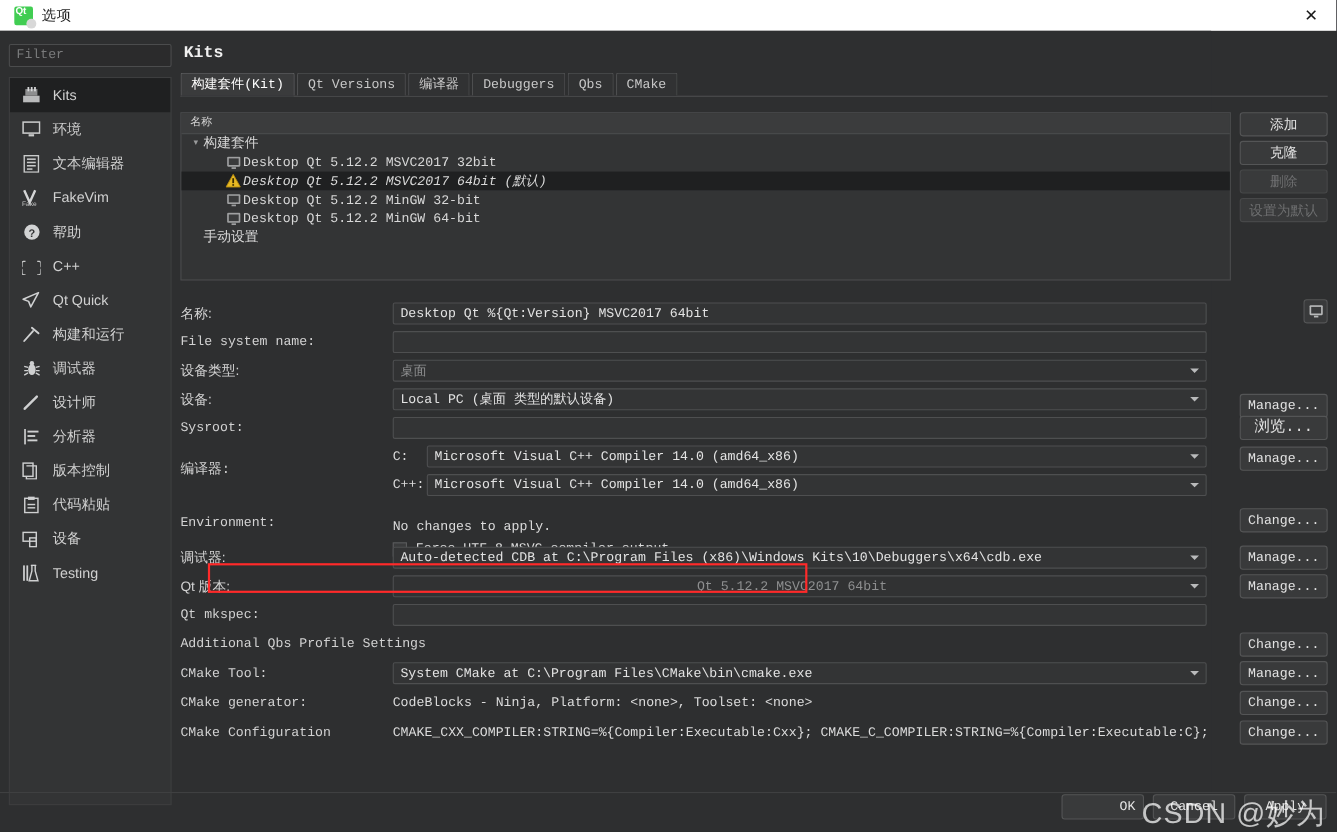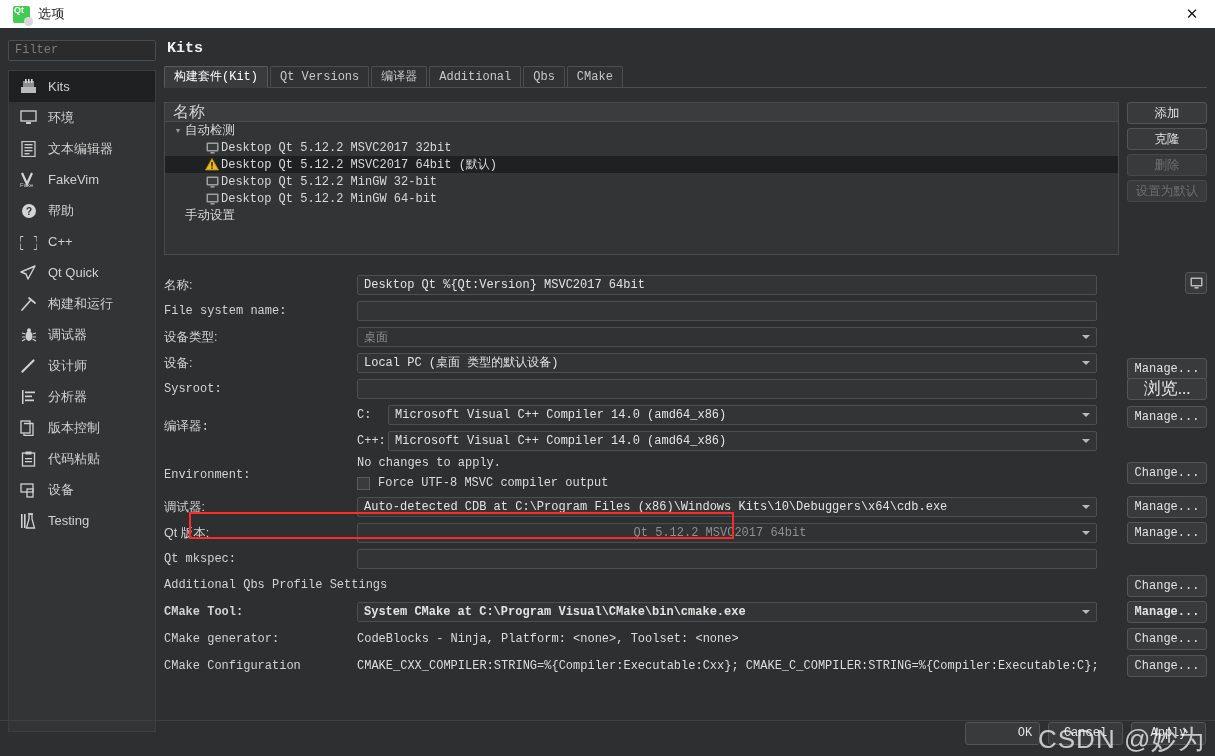--- a/index.html
+++ b/index.html
@@ -146,36 +146,36 @@
     position: absolute; left: 2px; top: 62px;
     width: 955px; height: 153px;
     background: #333435;
     border: 1px solid #4a4b4c;
   }
   .tree-header {
     height: 19px;
     background: #3b3c3d;
     border-bottom: 1px solid #4a4b4c;
     color: #d5d5d5;
-    font-size: 16px;
+    font-size: 10px;
     padding-left: 8px;
     line-height: 18px;
   }
   .tree-row {
     height: 17px;
     display: flex; align-items: center;
     font-family: "Liberation Mono", monospace;
     font-size: 12px;
     color: #d8d8d8;
     padding-left: 6px;
     white-space: nowrap;
   }
   .tree-row.group { font-family: "Liberation Sans", sans-serif; font-size: 12.5px; }
   .tree-row.selected { background: #1f2021; }
-  .tree-row.warn { }
+  .tree-row.warn { font-style: italic; }
   .arrow {
     width: 14px; flex: 0 0 14px;
     display: flex; align-items: center; justify-content: center;
     color: #9a9b9c; font-size: 7px;
   }
   .indent { width: 32px; flex: 0 0 32px; }
   .indent-sm { width: 14px; flex: 0 0 14px; }
   .rowicon { width: 18px; flex: 0 0 18px; display: flex; align-items:center; justify-content:center; }
 
   
@@ -251,21 +251,21 @@
     width: 80px; height: 22px;
     background: #393a3b;
     border: 1px solid #545556;
     border-radius: 3px;
     color: #e2e2e2;
     font-family: "Liberation Mono", monospace;
     font-size: 12px;
     text-align: center;
     line-height: 20px;
   }
-  .sbtn.cjk { font-family: Liberation Serif, serif; font-size: 17px; }
+  .sbtn.cjk { font-family: Liberation Mono, monospace; font-size: 14px; }
   .iconbtn {
     position: absolute; right: 0; top: 0;
     width: 22px; height: 22px;
     background: #393a3b;
     border: 1px solid #545556;
     border-radius: 3px;
     display: flex; align-items: center; justify-content: center;
   }
   .checkbox {
     width: 13px; height: 13px;
@@ -493,31 +493,31 @@
     </div>
 
     <div class="main">
 
       <div class="page-title">Kits</div>
 
       <div class="tabbar">
         <div class="tab active">构建套件(Kit)</div>
         <div class="tab">Qt Versions</div>
         <div class="tab">编译器</div>
-        <div class="tab">Additional</div>
+        <div class="tab">Debuggers</div>
         <div class="tab">Qbs</div>
         <div class="tab">CMake</div>
       </div>
 
       <div class="tree-wrap">
         <div class="tree-header">名称</div>
 
         <div class="tree-row group">
           <span class="arrow">▼</span>
-          <span>自动检测</span>
+          <span>构建套件</span>
         </div>
 
         <div class="tree-row">
           <span class="indent"></span>
           <span class="rowicon">
               <svg width="13" height="12" viewBox="0 0 13 12">
                 <rect x="0.5" y="0.5" width="12" height="9" rx="1" fill="#9fa0a1"></rect>
                 <rect x="2" y="2" width="9" height="6" fill="#3a3b3c"></rect>
                 <rect x="4.5" y="10" width="4" height="1.6" fill="#9fa0a1"></rect>
               </svg>
@@ -633,21 +633,21 @@
                 <span class="caret"></span>
               </span>
             </span>
           </span>
           <span class="sbtn" style="top:4px;">Manage...</span>
         </div>
 
         <div class="frow" style="height:40px;align-items:flex-start;">
           <span class="flabel" style="padding-top:14px;">Environment:</span>
           <span style="display:block;padding-top:2px;">
-            <span class="plain" style="display:block;height:17px;">No changes to apply.</span>
+            <span class="plain" style="display:block;height:17px;margin-top:16px;">No changes to apply.</span>
             <span style="display:flex;align-items:center;height:20px;">
               <span class="checkbox"></span>
               <span class="plain">Force UTF-8 MSVC compiler output</span>
             </span>
           </span>
           <span class="sbtn" style="top:8px;">Change...</span>
         </div>
 
         <div class="frow" style="height:26px;">
           <span class="flabel cjk">调试器:</span>
@@ -670,24 +670,24 @@
         <div class="frow" style="height:26px;">
           <span class="flabel">Qt mkspec:</span>
           <span class="field" style="width:740px;"></span>
         </div>
 
         <div class="frow" style="height:26px;">
           <span class="flabel" style="width:auto;flex:0 0 auto;">Additional Qbs Profile Settings</span>
           <span class="sbtn" style="top:3px;">Change...</span>
         </div>
 
-        <div class="frow" style="height:27px;font-weight:bold;">
+        <div class="frow" style="height:27px;">
           <span class="flabel">CMake Tool:</span>
           <span class="field combo" style="width:740px;">
-            <span>System CMake at C:\Program Visual\CMake\bin\cmake.exe</span>
+            <span>System CMake at C:\Program Files\CMake\bin\cmake.exe</span>
             <span class="caret"></span>
           </span>
           <span class="sbtn" style="top:3px;">Manage...</span>
         </div>
 
         <div class="frow" style="height:27px;">
           <span class="flabel">CMake generator:</span>
           <span class="plain" style="width:740px;">CodeBlocks - Ninja, Platform: &lt;none&gt;, Toolset: &lt;none&gt;</span>
           <span class="sbtn" style="top:3px;">Change...</span>
         </div>

